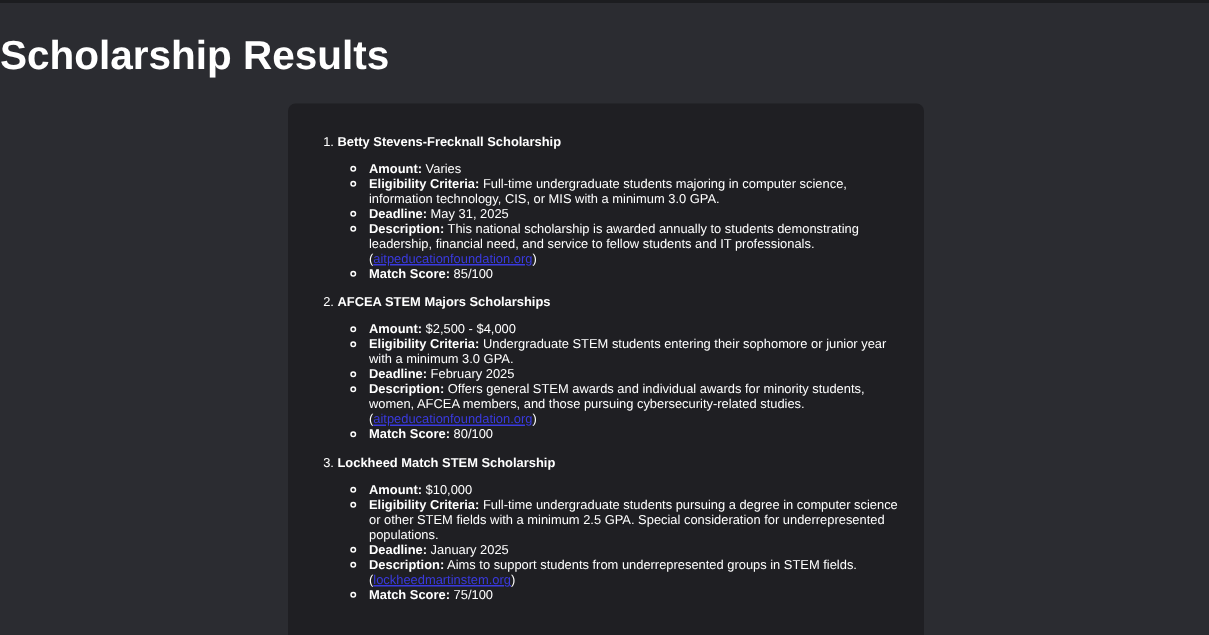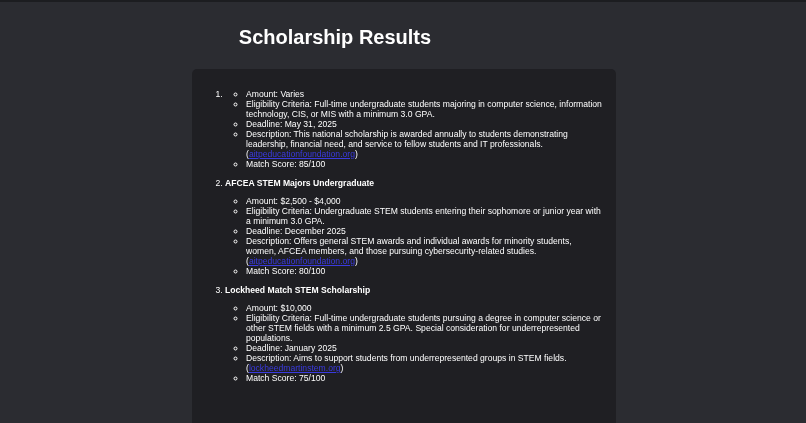--- a/index.html
+++ b/index.html
@@ -17,22 +17,22 @@
       left: 0; top: 0;
       width: 806px;
       height: 2px;
       background: #1c1d20;
     }
     .page-title {
       position: absolute;
       left: 0;
       top: 20px;
       width: 670px;
-      text-align: center;
-      font-size: 20px;
+      text-align: left;
+      font-size: 27px;
       font-weight: bold;
       line-height: 34px;
       margin: 0;
       color: #ffffff;
     }
     .panel {
       position: absolute;
       left: 192px;
       top: 69px;
       width: 424px;
@@ -61,54 +61,55 @@
       margin-bottom: 8px;
     }
     ul.details {
       list-style: circle;
       margin: 0;
       padding-left: 21px;
     }
     ul.details li {
       margin: 0;
     }
-    .lbl { font-weight: normal; }
+    .lbl { font-weight: bold; }
     a.src {
       color: #3a3adf;
       text-decoration: underline;
       margin-top: 29px;
     }
   </style>
 </head>
 <body>
 
 <div class="topline"></div>
 
 <h1 class="page-title">Scholarship Results</h1>
 
 <div class="panel">
 
   <ol class="scholarships">
 
     <li>
+      <span class="sch-name">Betty Stevens-Frecknall Scholarship</span>
       <ul class="details">
         <li><span class="lbl">Amount:</span> <span>Varies</span></li>
         <li><span class="lbl">Eligibility Criteria:</span> <span>Full-time undergraduate students majoring in computer science, information technology, CIS, or MIS with a minimum 3.0 GPA.</span></li>
         <li><span class="lbl">Deadline:</span> <span>May 31, 2025</span></li>
         <li><span class="lbl">Description:</span> <span>This national scholarship is awarded annually to students demonstrating leadership, financial need, and service to fellow students and IT professionals.</span><br>(<a class="src" href="#">aitpeducationfoundation.org</a>)</li>
         <li><span class="lbl">Match Score:</span> <span>85/100</span></li>
       </ul>
     </li>
 
     <li>
-      <span class="sch-name">AFCEA STEM Majors Undergraduate</span>
+      <span class="sch-name">AFCEA STEM Majors Scholarships</span>
       <ul class="details">
         <li><span class="lbl">Amount:</span> <span>$2,500 - $4,000</span></li>
         <li><span class="lbl">Eligibility Criteria:</span> <span>Undergraduate STEM students entering their sophomore or junior year with a minimum 3.0 GPA.</span></li>
-        <li><span class="lbl">Deadline:</span> <span>December 2025</span></li>
+        <li><span class="lbl">Deadline:</span> <span>February 2025</span></li>
         <li><span class="lbl">Description:</span> <span>Offers general STEM awards and individual awards for minority students, women, AFCEA members, and those pursuing cybersecurity-related studies.</span><br>(<a class="src" href="#">aitpeducationfoundation.org</a>)</li>
         <li><span class="lbl">Match Score:</span> <span>80/100</span></li>
       </ul>
     </li>
 
     <li>
       <span class="sch-name">Lockheed Match STEM Scholarship</span>
       <ul class="details">
         <li><span class="lbl">Amount:</span> <span>$10,000</span></li>
         <li><span class="lbl">Eligibility Criteria:</span> <span>Full-time undergraduate students pursuing a degree in computer science or other STEM fields with a minimum 2.5 GPA. Special consideration for underrepresented populations.</span></li>

